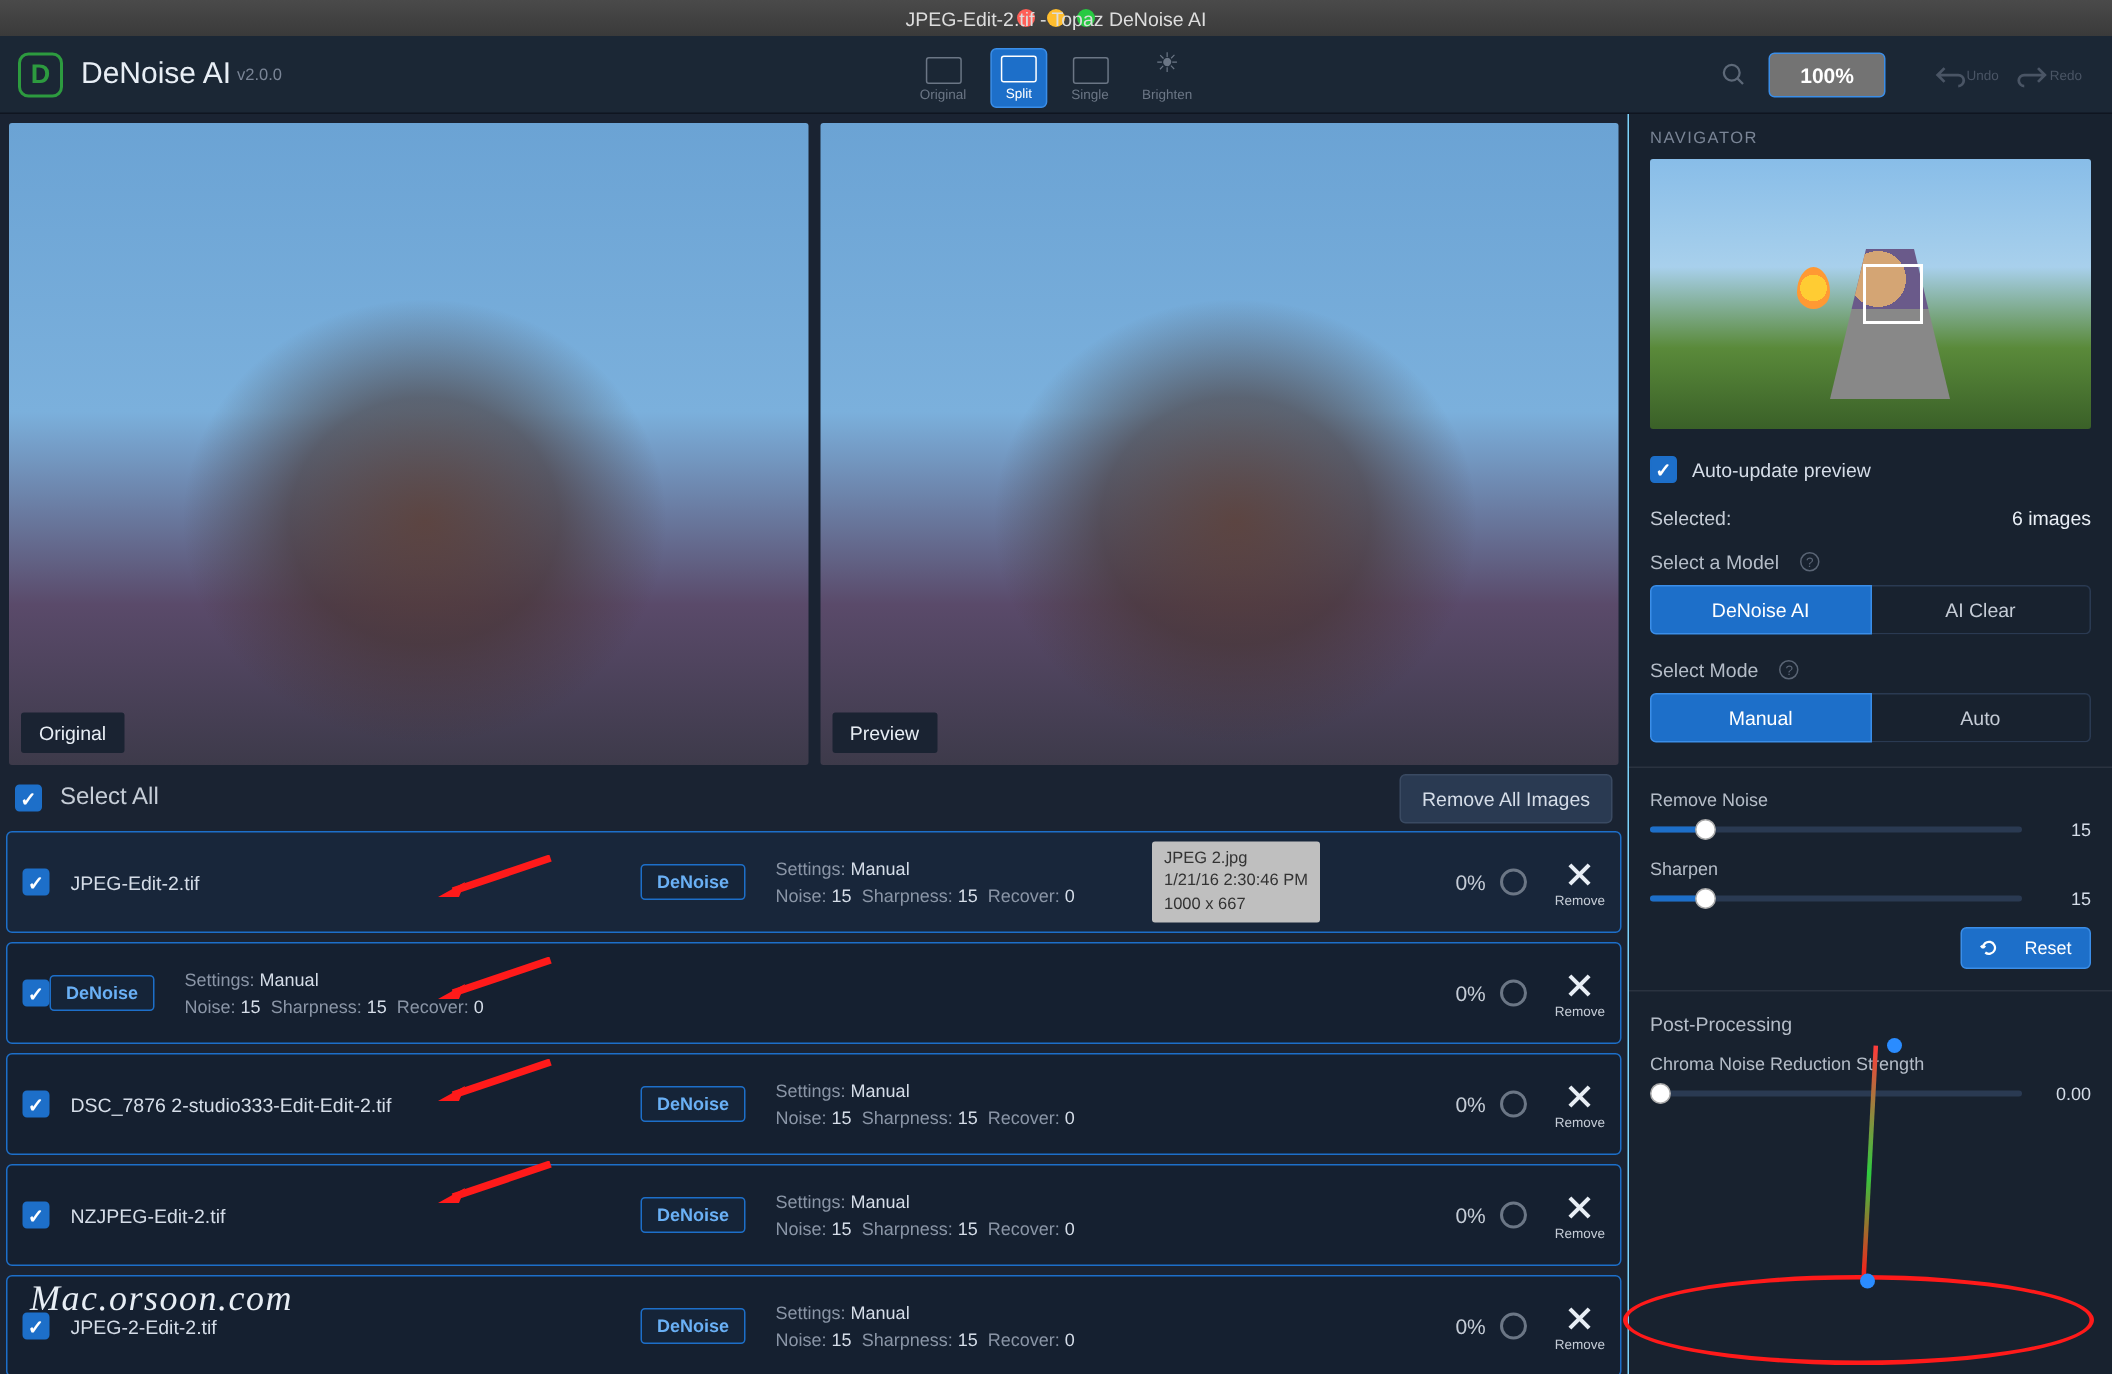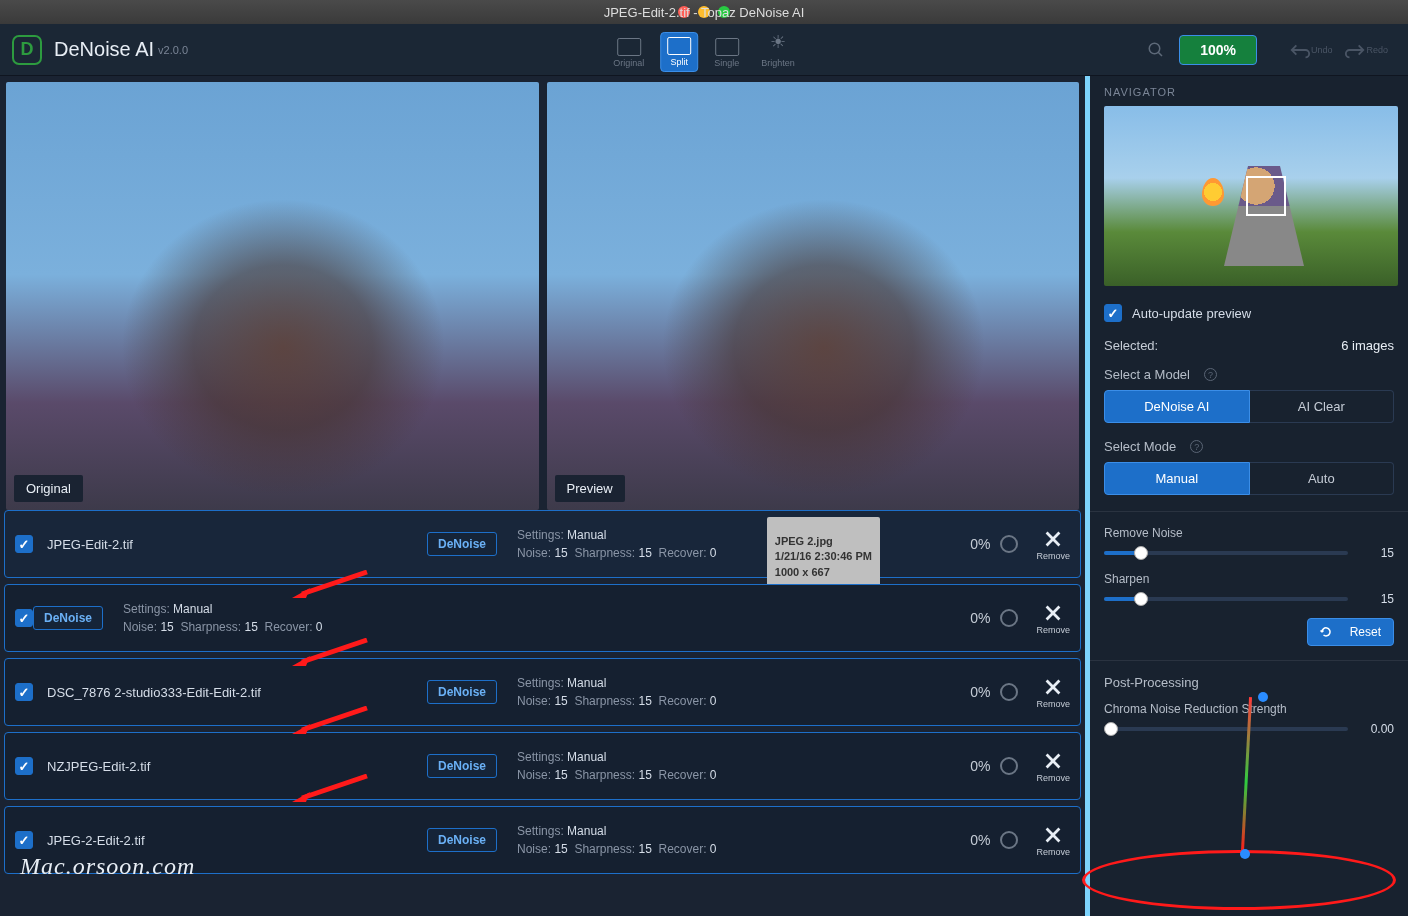--- a/index.html
+++ b/index.html
@@ -20,21 +20,21 @@
 .view-modes { position: absolute; left: 50%; transform: translateX(-50%); display: flex; gap: 10px; align-items: flex-end; }
 .vm { display: flex; flex-direction: column; align-items: center; gap: 2px; padding: 4px 6px; border-radius: 4px; cursor: pointer; }
 .vm.active { background: #1d6fc9; border: 1px solid #3b8ee8; }
 .vm-icon { width: 24px; height: 18px; border: 1.5px solid #6b7685; border-radius: 2px; position: relative; }
 .vm.active .vm-icon { border-color: #fff; }
 .vm-label { font-size: 9px; color: #6b7685; }
 .vm.active .vm-label { color: #fff; }
 .brighten-icon { width: 24px; height: 24px; color: #6b7685; font-size: 18px; text-align: center; line-height: 20px; }
 .zoom-area { margin-left: auto; display: flex; align-items: center; gap: 14px; padding-right: 8px; }
 .search-icon { width: 18px; height: 18px; opacity: .6; }
-.zoom-pill { background: #15803d; border: 1px solid #3b8ee8; border-radius: 4px; padding: 6px 20px; font-size: 14px; color: #fff; font-weight: 600; }
+.zoom-pill { background: #737373; border: 1px solid #3b8ee8; border-radius: 4px; padding: 6px 20px; font-size: 14px; color: #fff; font-weight: 600; }
 .undo-redo { display: flex; gap: 12px; margin-left: 18px; flex-direction: row; }
 .ur { display: flex; flex-direction: row; align-items: center; color: #4a5565; font-size: 9px; }
 .ur svg { width: 22px; height: 18px; }
 
 
 .main { display: flex; height: calc(916px - 24px - 52px); }
 .left-col { flex: 1; display: flex; flex-direction: column; min-width: 0; }
 .preview-area { height: 434px; display: flex; gap: 8px; padding: 6px 6px 0 6px; }
 .preview-panel { flex: 1; position: relative; background: linear-gradient(180deg, #6ba3d4 0%, #7bb0dc 45%, #5a4a6a 75%, #3d3a4a 100%); border-radius: 2px; overflow: hidden; }
 .preview-panel::before { content: ""; position: absolute; inset: 0; background: radial-gradient(ellipse 42% 48% at 52% 62%, rgba(90,60,50,.85) 0%, rgba(70,50,45,.6) 40%, transparent 72%); }
@@ -49,29 +49,29 @@
 .remove-all { background: #2a3a52; border: 1px solid #3a4a62; color: #d5dde8; padding: 8px 14px; border-radius: 4px; font-size: 13px; cursor: pointer; }
 
 
 .rows { flex: 1; overflow: hidden; }
 .row { height: 68px; display: flex; align-items: center; padding: 0 10px; border: 1px solid #1d6fc9; border-radius: 4px; margin: 0 4px 6px 4px; background: #152030; position: relative; }
 .row.first { background: #18263a; }
 .row-name { margin-left: 14px; font-size: 13px; color: #d5dde8; width: 380px; }
 .denoise-btn { background: #152438; border: 1px solid #1d6fc9; color: #6ab0f5; padding: 4px 10px; border-radius: 3px; font-size: 12px; font-weight: 600; margin-right: 20px; cursor: pointer; }
 .row-meta { font-size: 12px; color: #8a95a6; line-height: 1.5; flex: 1; }
 .row-meta .v { color: #d5dde8; }
-.tooltip { position: absolute; right: 200px; top: 6px; background: #bfbfbf; color: #333; font-size: 11px; padding: 17px 8px; border-radius: 2px; line-height: 1.4; font-weight: bold; }
+.tooltip { position: absolute; right: 200px; top: 6px; background: #bfbfbf; color: #333; font-size: 11px; padding: 4px 8px; border-radius: 2px; line-height: 1.4; }
 .row-pct { font-size: 14px; color: #c5ccd6; margin-right: 10px; }
 .row-radio { width: 18px; height: 18px; border: 2px solid #6b7685; border-radius: 50%; margin-right: 18px; }
 .row-remove { display: flex; flex-direction: column; align-items: center; color: #c5ccd6; cursor: pointer; }
 .row-remove svg { width: 22px; height: 22px; }
 .row-remove span { font-size: 9px; margin-top: 1px; }
 
 
-.sidebar { width: 323px; background: #18222f; border-left: 5px solid #7dd3fc; padding: 10px 14px 14px 14px; overflow: hidden; position: relative; }
+.sidebar { width: 323px; background: #18222f; border-left: 1px solid #7dd3fc; padding: 10px 14px 14px 14px; overflow: hidden; position: relative; }
 .sb-h { font-size: 11px; letter-spacing: 1px; color: #7a8596; margin-bottom: 8px; }
 .nav-thumb { width: 294px; height: 180px; background: linear-gradient(180deg, #88bde8 0%, #a8d0ec 40%, #5a8a3a 70%, #3a6028 100%); border-radius: 2px; position: relative; margin-bottom: 18px; overflow: hidden; }
 .nav-thumb::after { content: ""; position: absolute; left: 142px; top: 70px; width: 36px; height: 36px; border: 2px solid #fff; }
 .nav-person { position: absolute; left: 120px; top: 60px; width: 80px; height: 100px; background: radial-gradient(circle at 40% 20%, #d4a574 20%, transparent 20%), linear-gradient(#6a5a8a 40%, #888 40%); clip-path: polygon(30% 0,70% 0,100% 100%,0 100%); }
 .nav-balloon { position: absolute; left: 98px; top: 72px; width: 22px; height: 28px; background: radial-gradient(circle,#ffcc33 50%, #ff9933 50%); border-radius: 50% 50% 50% 50% / 60% 60% 40% 40%; }
 .sb-row { display: flex; align-items: center; gap: 10px; font-size: 13px; color: #d5dde8; margin-bottom: 16px; }
 .sb-line { display: flex; justify-content: space-between; font-size: 13px; margin-bottom: 14px; }
 .sb-field-label { font-size: 13px; color: #b5bdc8; margin-bottom: 8px; display: flex; align-items: center; gap: 14px; }
 .help { width: 13px; height: 13px; border: 1px solid #5a6575; border-radius: 50%; font-size: 9px; text-align: center; line-height: 12px; color: #5a6575; }
 .segment { display: flex; margin-bottom: 16px; }
@@ -167,20 +167,26 @@
   <div class="left-col">
     <div class="preview-area">
       <div class="preview-panel">
         <div class="preview-label">Original</div>
       </div>
       <div class="preview-panel">
         <div class="preview-label">Preview</div>
       </div>
     </div>
 
+    <div class="selectbar">
+      <span class="chk checked"></span>
+      <span>Select All</span>
+      <span class="spacer"></span>
+      <button class="remove-all">Remove All Images</button>
+    </div>
 
     <div class="rows" id="rows">
         <div class="row first">
     <span class="chk checked"></span>
     <span class="row-name">JPEG-Edit-2.tif</span>
     <button class="denoise-btn">DeNoise</button>
     <div class="row-meta">
       Settings: <span class="v">Manual</span><br>
       Noise: <span class="v">15</span>&nbsp;&nbsp;Sharpness: <span class="v">15</span>&nbsp;&nbsp;Recover: <span class="v">0</span>
     </div>

